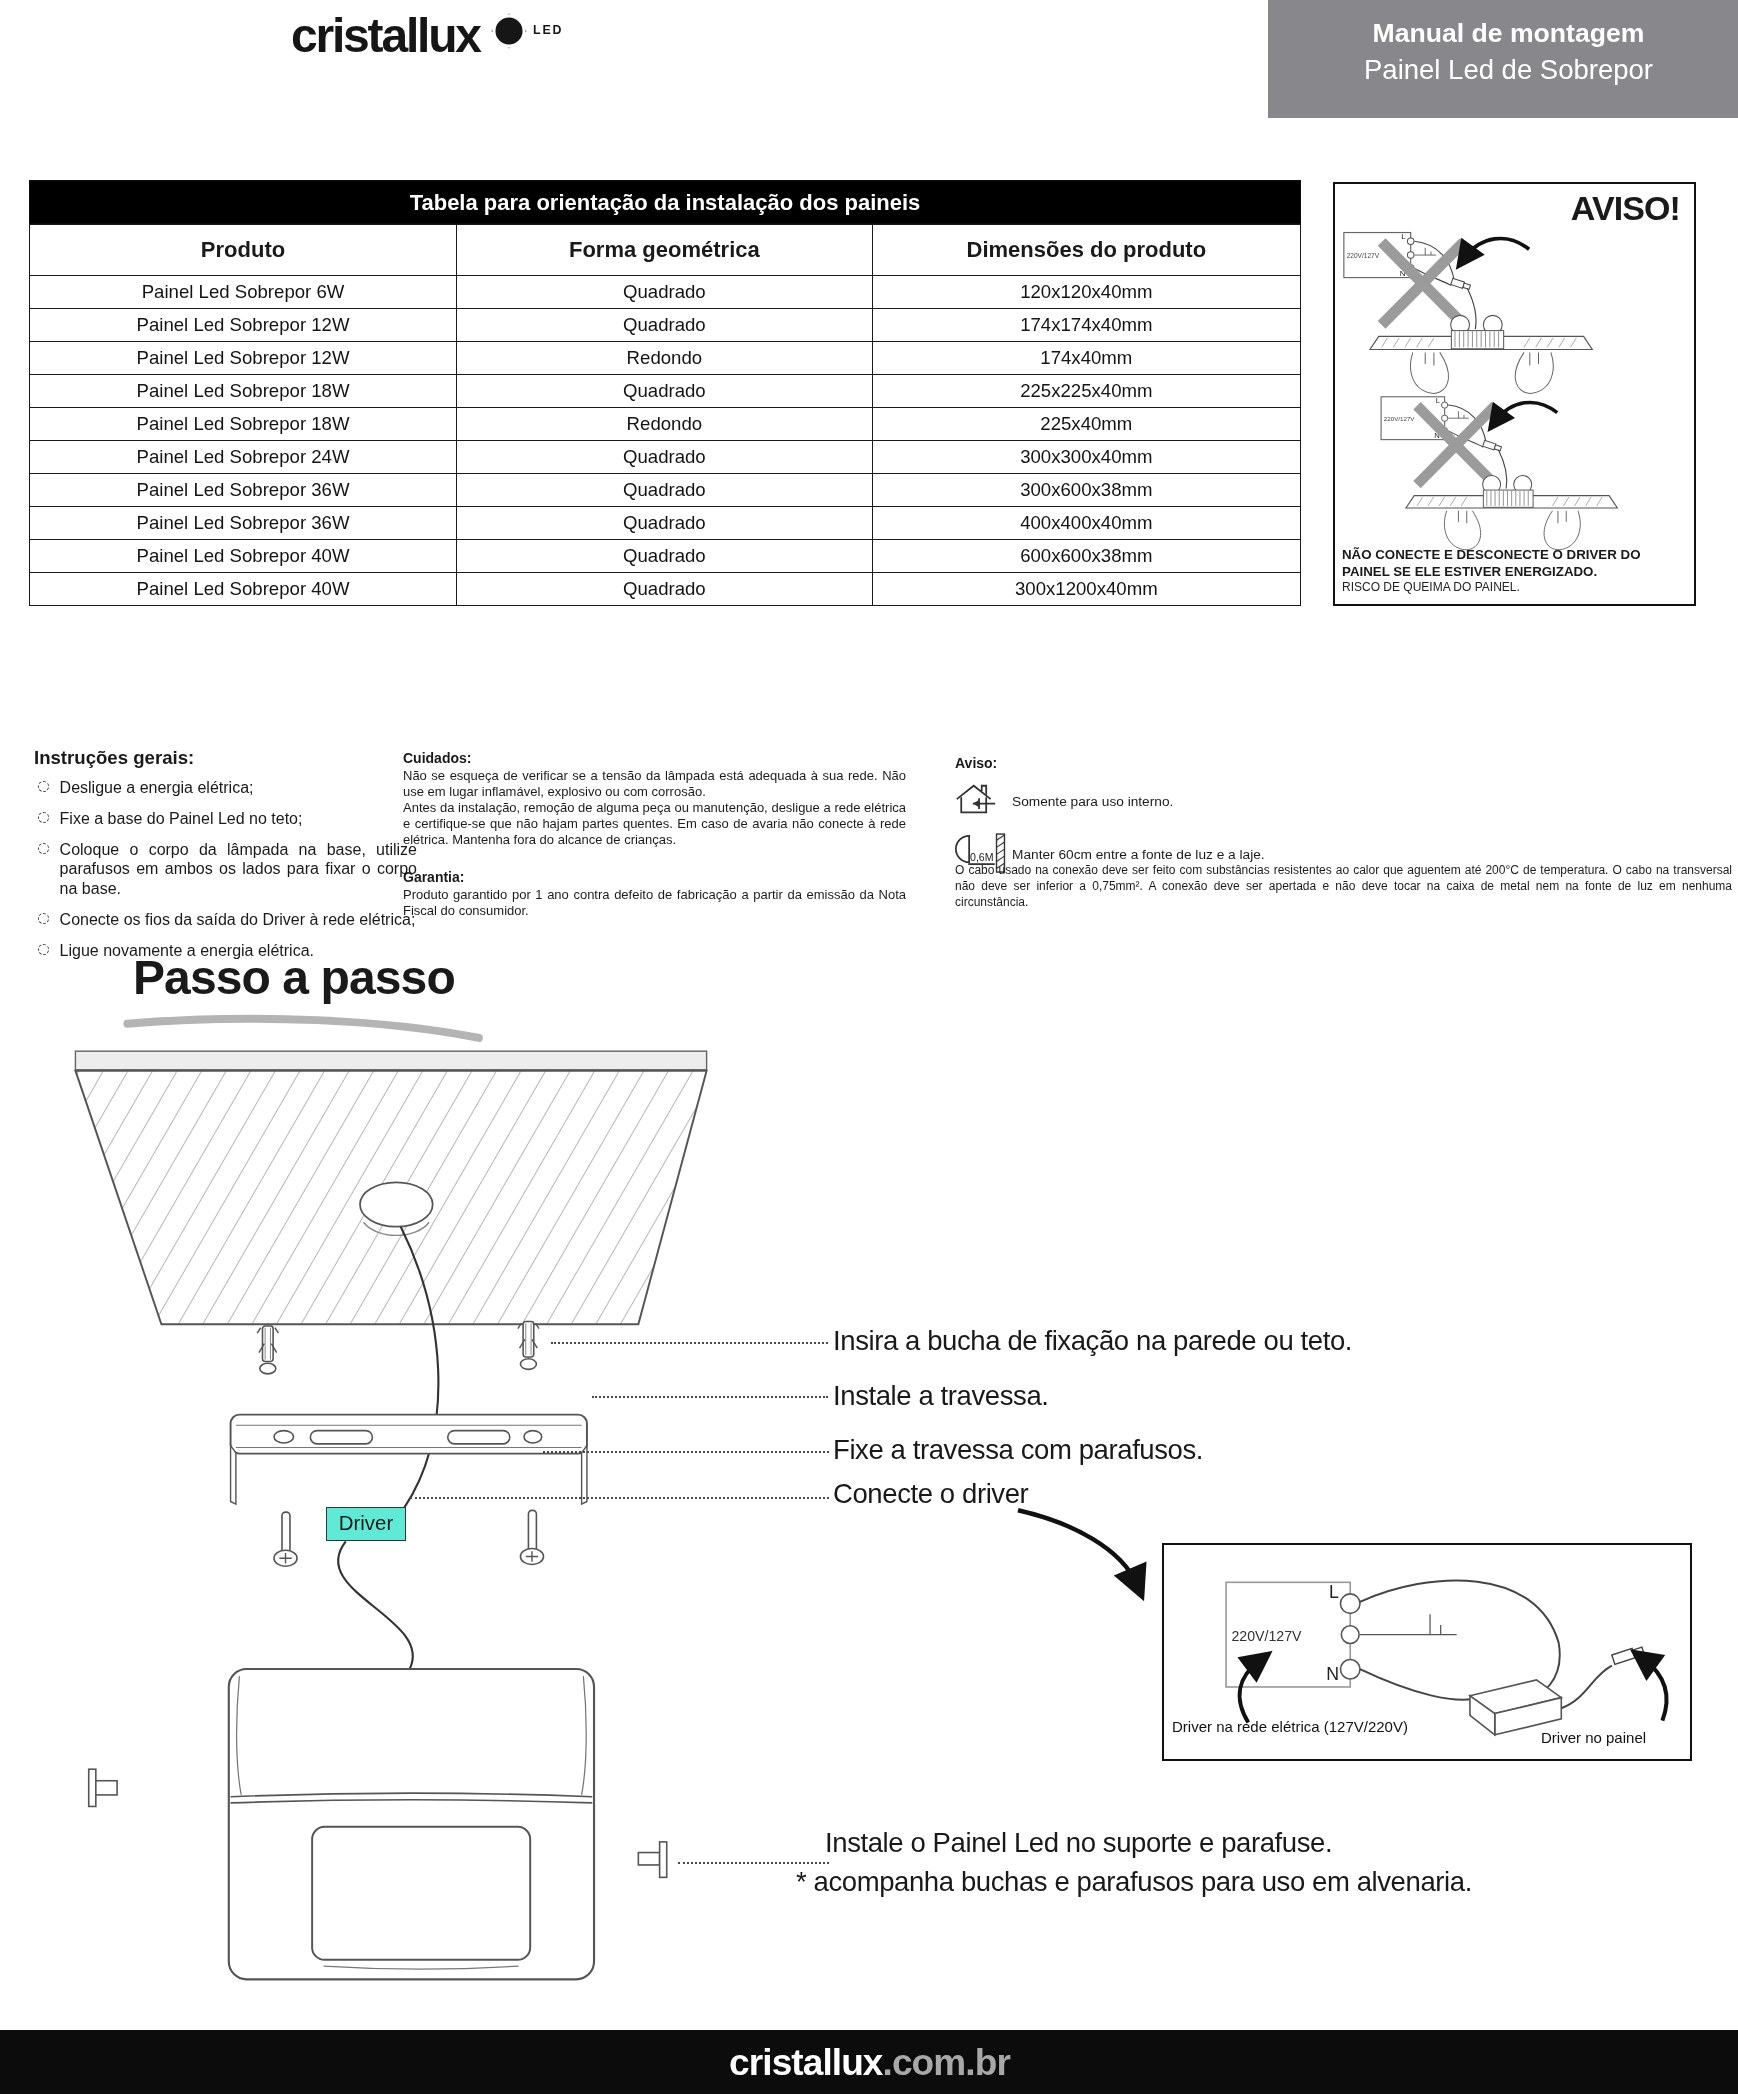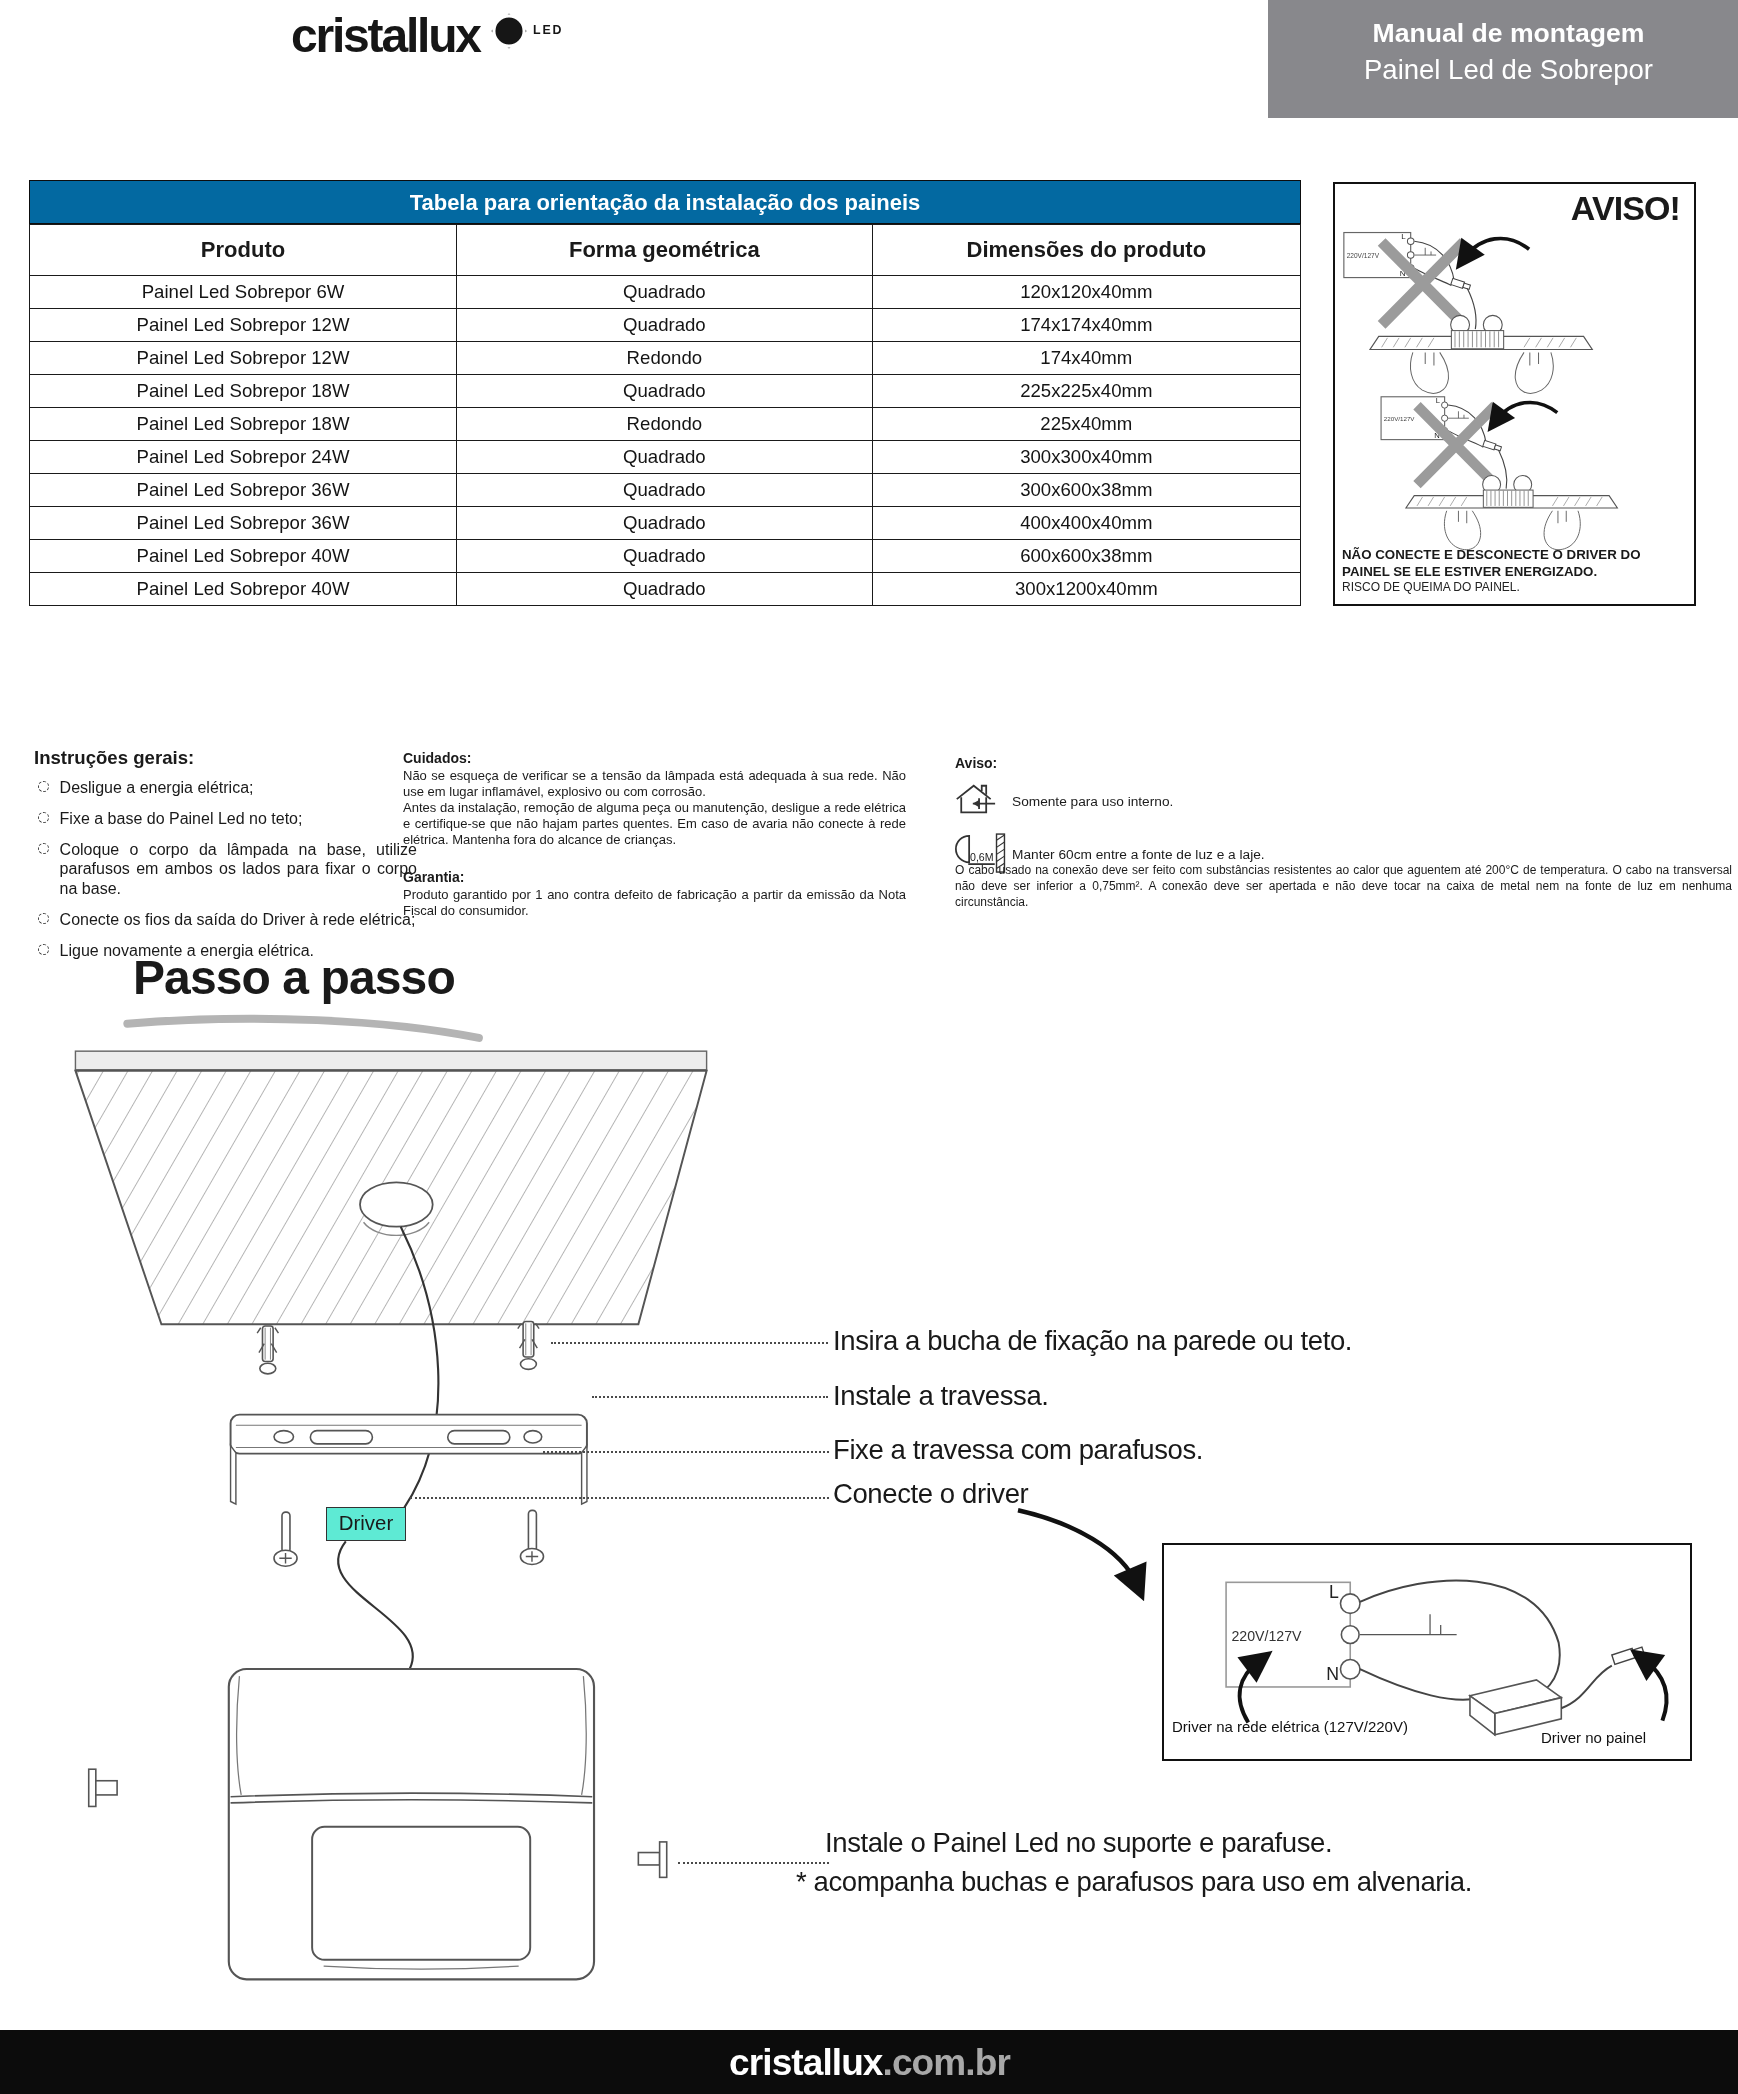--- a/index.html
+++ b/index.html
@@ -11,21 +11,21 @@
   #logo-wrap { left:291px; top:7px; display:flex; align-items:flex-start; }
   #logo-text { font-size:48px; font-weight:800; letter-spacing:-2.2px; color:#161616; line-height:57px; }
   #logo-icon-col { display:flex; flex-direction:row; align-items:center; margin-left:5.3px; }
   #logo-sub { font-size:12.4px; font-weight:800; letter-spacing:1.8px; color:#161616; margin-top:-1.8px; }
   #banner { left:1268px; top:0; width:471px; height:118px; background:#88888c; text-align:center; padding:17.7px 25px 0 35px; }
   #banner-title { font-size:26.6px; font-weight:700; color:#ffffff; }
   #banner-subtitle { font-size:27.5px; font-weight:300; color:#ffffff; margin-top:5.3px; }
 
   
   #tablebox { left:29px; top:180px; width:1272px; }
-  #tbl-title { height:44px; background:#0369a1; color:#fff; font-size:22px; font-weight:700;
+  #tbl-title { height:44px; background:#000000; color:#fff; font-size:22px; font-weight:700;
     text-align:center; line-height:44px; border:1.8px solid #0d0d0d; }
   table { width:100%; border-collapse:collapse; }
   th { font-size:22px; font-weight:700; height:51px; border:1.8px solid #1a1a1a; text-align:center; }
   td { font-size:18.6px; font-weight:400; height:33px; border:1.8px solid #1a1a1a; text-align:center; color:#141414; }
 
   
   #avisobox { left:1333px; top:182px; width:363px; height:424px; border:2.7px solid #111; background:#fff; }
   #aviso-title { position:absolute; right:14px; top:5.3px; font-size:34px; font-weight:800; letter-spacing:-0.9px; }
   #aviso-warn { position:absolute; left:7px; right:7px; bottom:8.9px; text-align:left; line-height:1.28; }
   #aviso-warn .b { font-size:13.3px; font-weight:800; }

